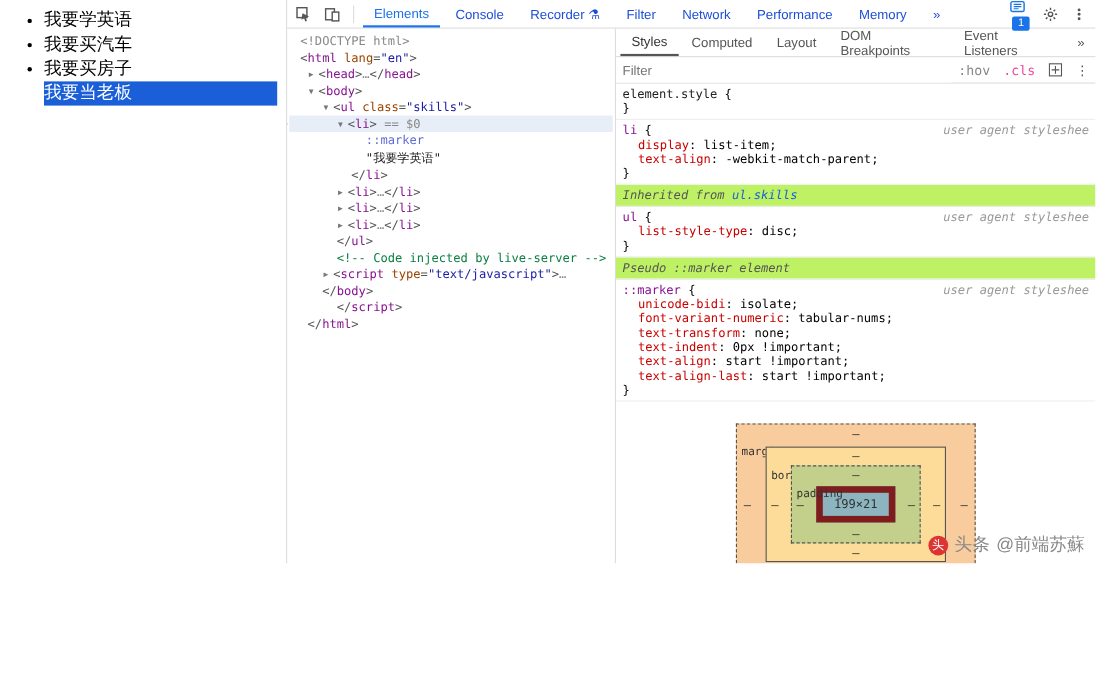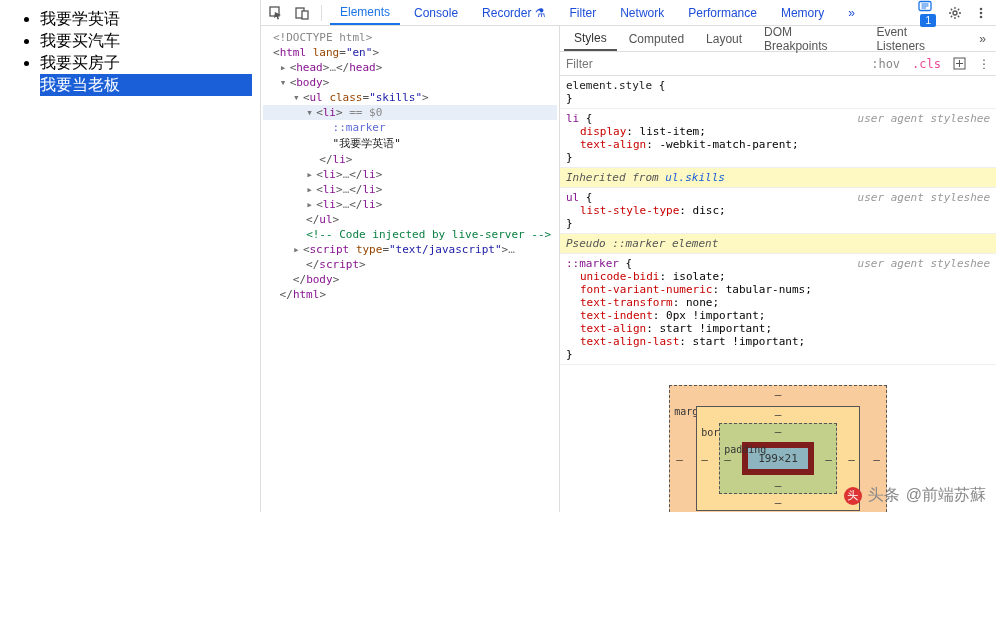--- a/index.html
+++ b/index.html
@@ -31,21 +31,21 @@
 .sub-tabbar { display: flex; align-items: center; height: 26px; border-bottom: 1px solid #ddd; gap: 2px; padding-left: 4px; }
 .sub-tabbar .tab { padding: 4px 10px; color: #555; cursor: pointer; }
 .sub-tabbar .tab.active { color: #333; border-bottom: 2px solid #555; }
 .filter-row { display: flex; align-items: center; border-bottom: 1px solid #ddd; height: 24px; }
 .filter-row input { flex: 1; border: none; outline: none; padding: 4px 6px; font-size: 12px; color: #888; }
 .filter-row .hov { color: #888; padding: 0 6px; font-family: monospace; }
 .filter-row .cls { color: #ec4899; padding: 0 6px; font-family: monospace; }
 .filter-row .plus { padding: 0 6px; color: #555; }
 .styles-body { flex: 1; font-family: Menlo, Consolas, monospace; font-size: 11px; overflow-y: auto; }
 .rule-block { border-bottom: 1px solid #eee; padding: 3px 6px; position: relative; }
-.rule-header { background: #fef9c3; padding: 3px 6px; border-bottom: 1px solid #eee; font-style: italic; color: #555; }
+.rule-header { background: #bef264; padding: 3px 6px; border-bottom: 1px solid #eee; font-style: italic; color: #555; }
 .rule-src { position: absolute; right: 6px; top: 3px; color: #999; font-style: italic; }
 .sel-txt { color: #881391; }
 .prop { padding-left: 14px; }
 .prop-name { color: #c80000; }
 .prop-val { }
 .link-txt { color: #1a5fd7; font-family: monospace; }
 .box-model { display: flex; justify-content: center; padding: 20px 0 40px; }
 .bm-margin { background: #f9cc9d; border: 1px dashed #555; padding: 20px 26px; text-align: center; position: relative; }
 .bm-border { background: #fddc9a; border: 1px solid #555; padding: 16px 22px; position: relative; }
 .bm-padding { background: #c3d08b; border: 1px dashed #555; padding: 18px 22px; position: relative; }
@@ -132,22 +132,22 @@
         <div class="code-line sel" style="position:relative"><span style="position:absolute;left:-8px;color:#888">⋯</span>     <span class="arrow">▾</span>&lt;<span class="t-tag">li</span>&gt;<span class="t-dim"> == $0</span></div>
         <div class="code-line">         <span style="color:#5f6bd8">::marker</span></div>
         <div class="code-line">         <span class="t-text">"我要学英语"</span></div>
         <div class="code-line">       &lt;/<span class="t-tag">li</span>&gt;</div>
         <div class="code-line">     <span class="arrow">▸</span>&lt;<span class="t-tag">li</span>&gt;<span class="t-dim">…</span>&lt;/<span class="t-tag">li</span>&gt;</div>
         <div class="code-line">     <span class="arrow">▸</span>&lt;<span class="t-tag">li</span>&gt;<span class="t-dim">…</span>&lt;/<span class="t-tag">li</span>&gt;</div>
         <div class="code-line">     <span class="arrow">▸</span>&lt;<span class="t-tag">li</span>&gt;<span class="t-dim">…</span>&lt;/<span class="t-tag">li</span>&gt;</div>
         <div class="code-line">     &lt;/<span class="t-tag">ul</span>&gt;</div>
         <div class="code-line">     <span class="t-comment">&lt;!-- Code injected by live-server --&gt;</span></div>
         <div class="code-line">   <span class="arrow">▸</span>&lt;<span class="t-tag">script</span> <span class="t-attr">type</span>=<span class="t-val">"text/javascript"</span>&gt;<span class="t-dim">…</span></div>
+        <div class="code-line">   &lt;/<span class="t-tag">body</span>&gt;</div>
         <div class="code-line">     &lt;/<span class="t-tag">script</span>&gt;</div>
-        <div class="code-line">   &lt;/<span class="t-tag">body</span>&gt;</div>
         <div class="code-line"> &lt;/<span class="t-tag">html</span>&gt;</div>
       </div>
 
       <div class="styles-panel">
         <div class="sub-tabbar">
           <span class="tab active">Styles</span>
           <span class="tab">Computed</span>
           <span class="tab">Layout</span>
           <span class="tab">DOM Breakpoints</span>
           <span class="tab">Event Listeners</span>

